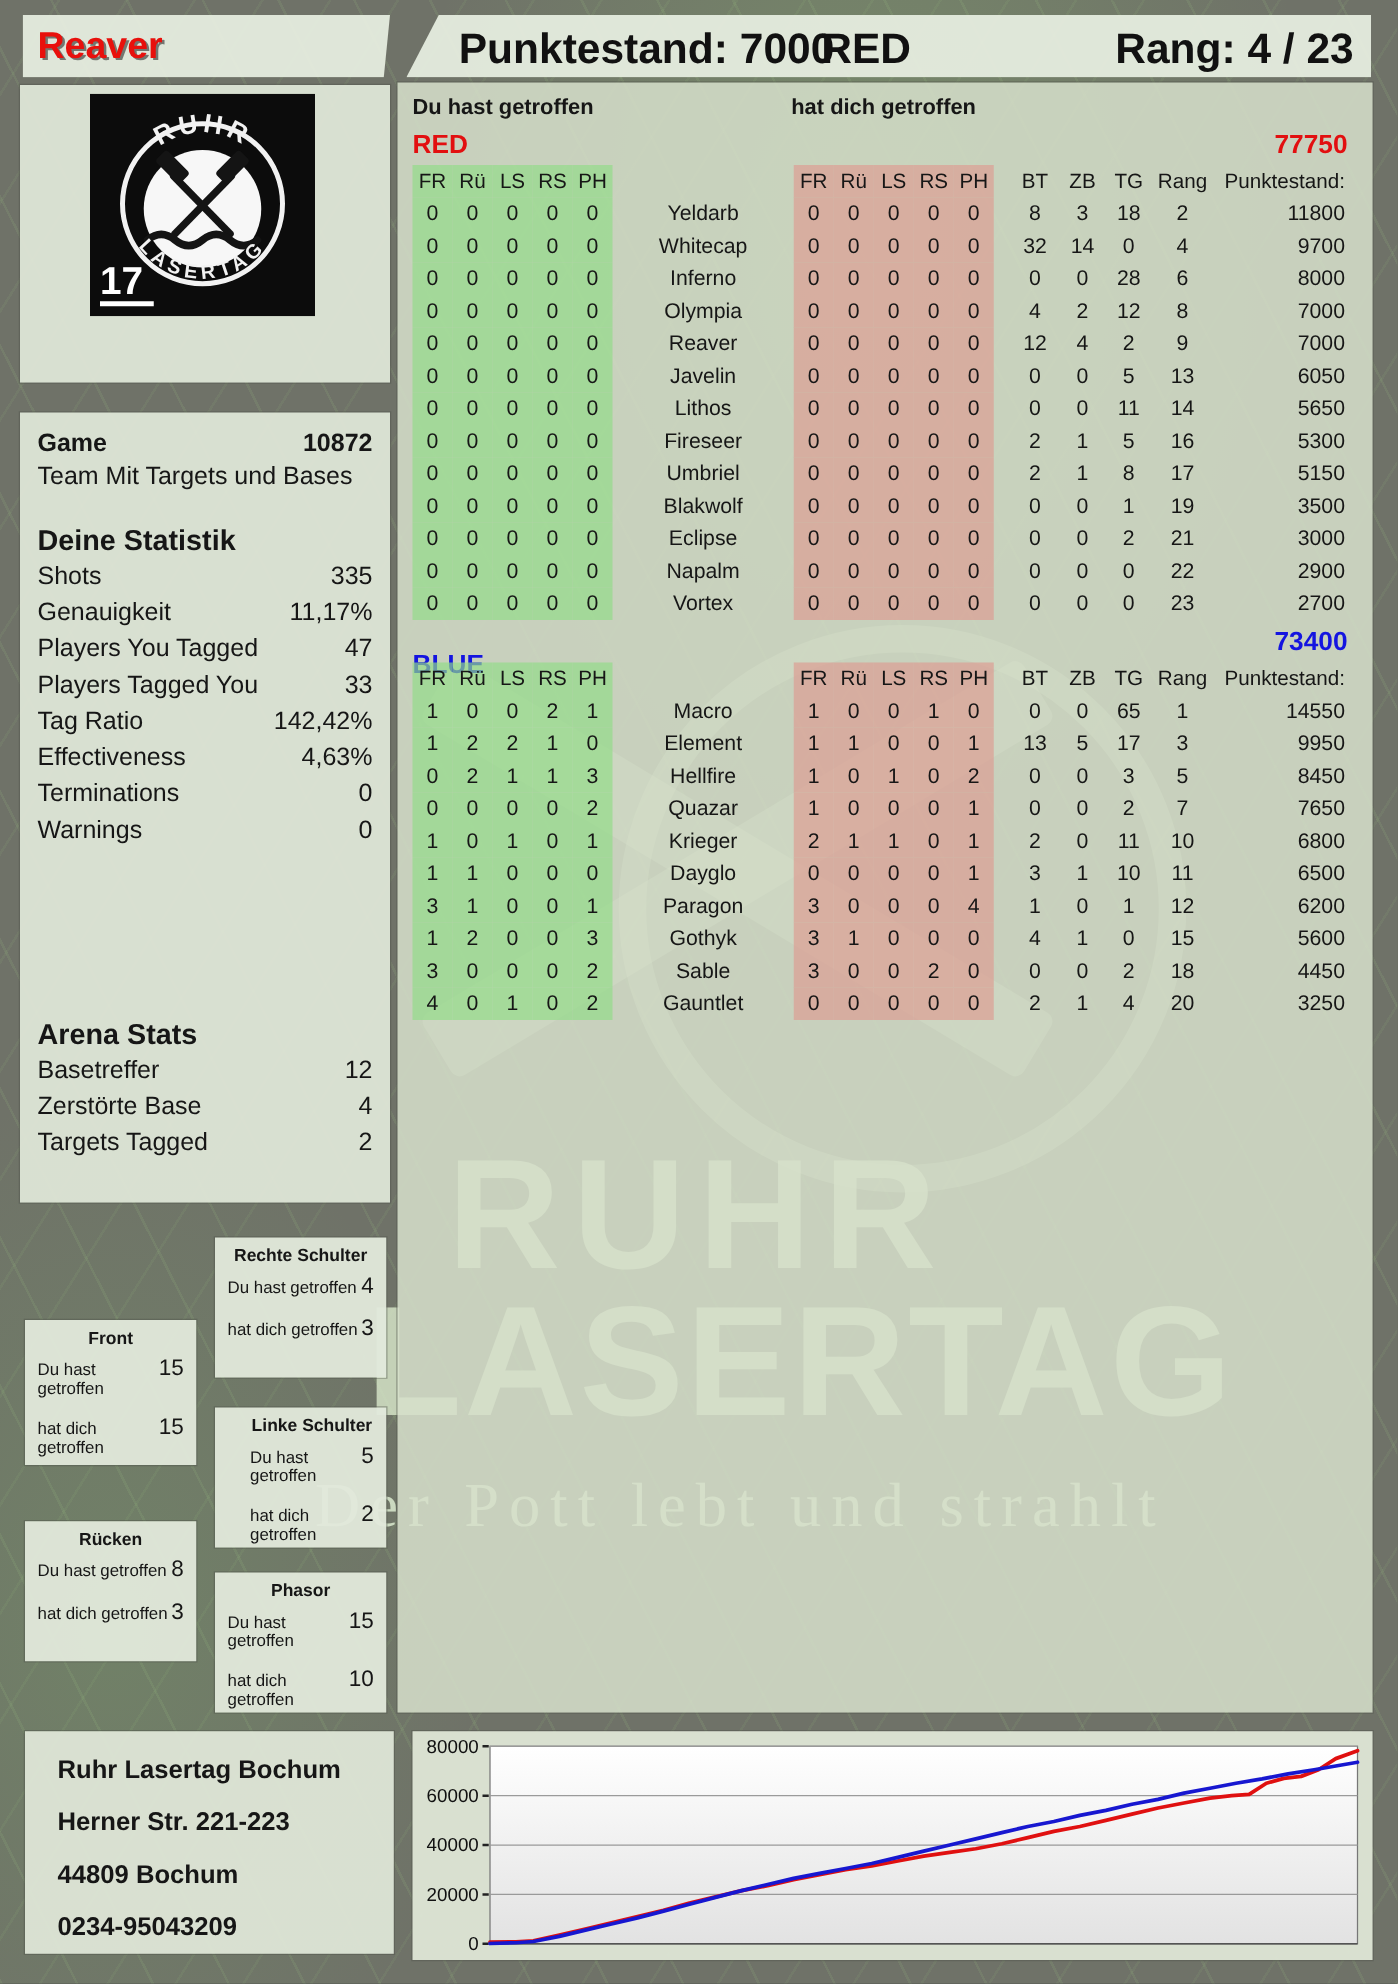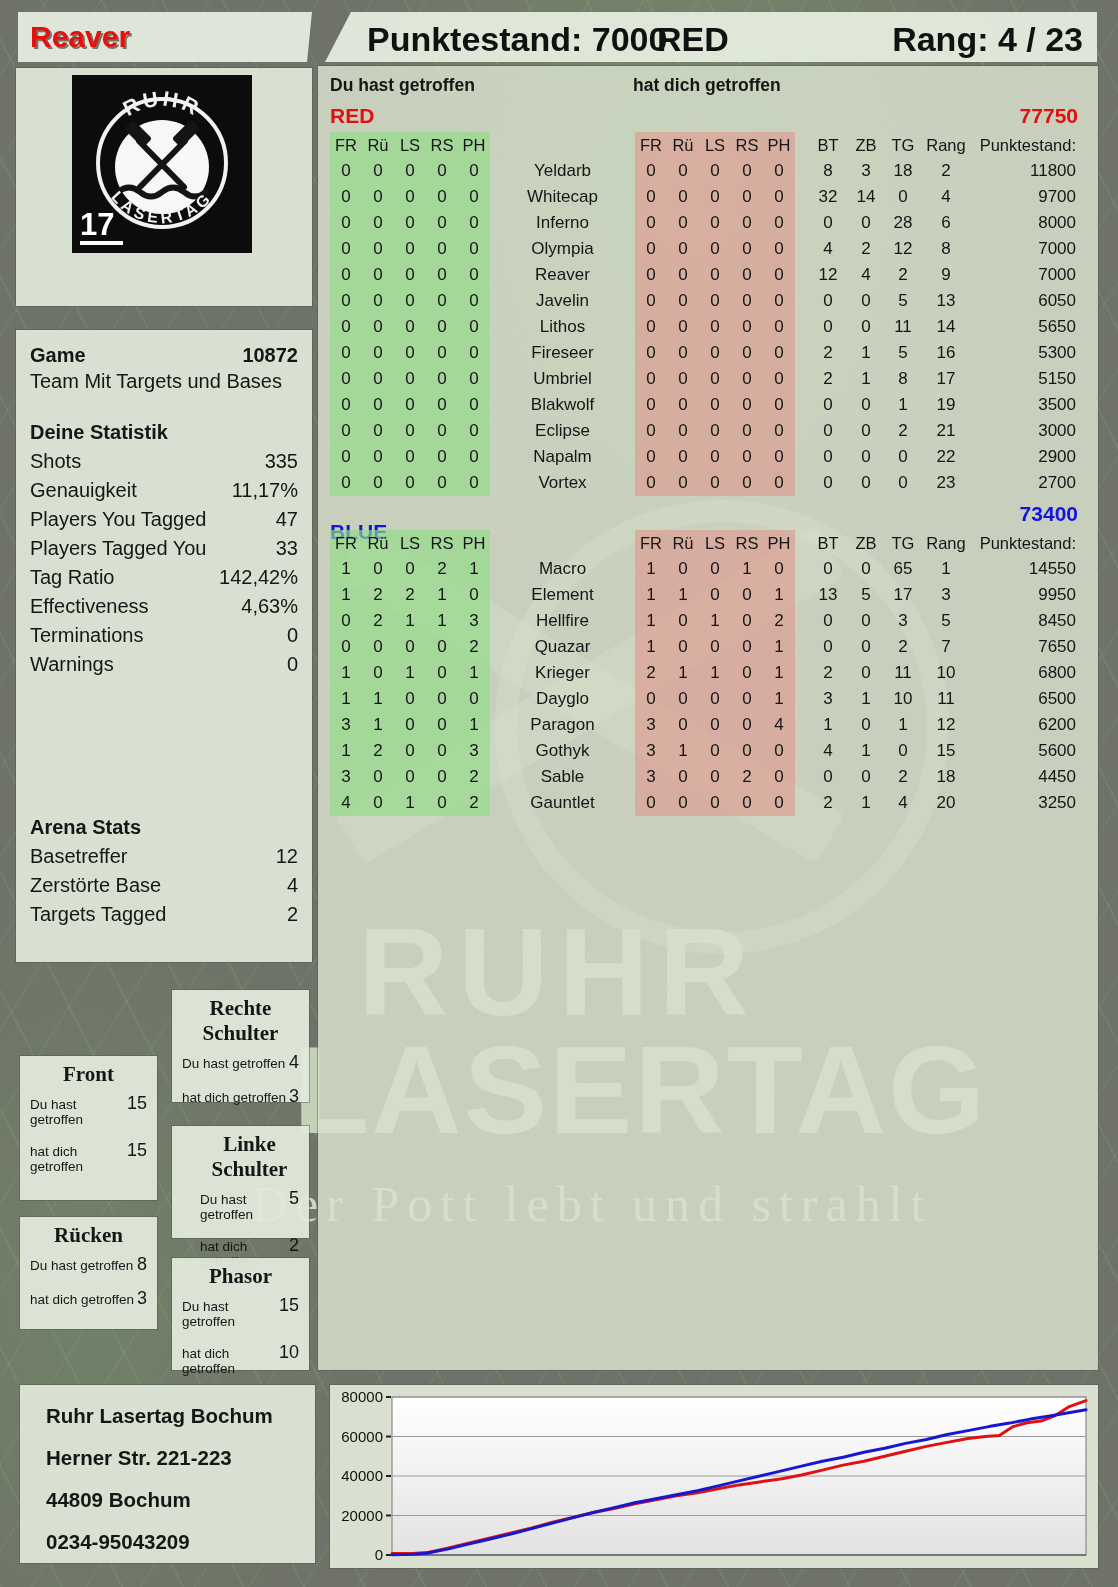--- a/index.html
+++ b/index.html
@@ -30,29 +30,29 @@
   .bar-main{left:325px;top:12px;width:772px;height:50px;background:rgba(228,235,222,0.96);
     clip-path:polygon(26px 0,100% 0,100% 100%,0 100%);}
   .bar-main span{position:absolute;top:8px;font-size:34px;font-weight:bold;color:#111;}
   .hscore{left:42px;} .hteam{left:332px;} .hrank{right:14px;}
   
   .logo-panel{left:16px;top:68px;width:296px;height:238px;}
   .logo-panel svg{position:absolute;left:56px;top:7px;}
   .info-panel{left:16px;top:330px;width:296px;height:632px;padding:8px 14px;box-sizing:border-box;}
   .stat-row{display:flex;justify-content:space-between;height:29px;align-items:center;font-size:20px;}
   .stat-row.bold, .sec-title{font-weight:bold;align-items:flex-end;}
-  .sec-title{height:29px;display:flex;align-items:center;font-size:20px;}
+  .sec-title{height:29px;display:flex;align-items:center;font-size:23px;}
   .spacer22{height:22px;} .spacer134{height:134px;}
   
   .bp{width:137px;height:112px;padding:4px 10px;box-sizing:border-box;background:rgba(226,233,219,0.95);}
-  .bp h4{margin:2px 0 6px;text-align:center;font-size:21px;font-family:Liberation Serif, serif;}
+  .bp h4{margin:2px 0 6px;text-align:center;font-size:14px;}
   .bp .row{display:flex;justify-content:space-between;align-items:baseline;margin-top:2px;}
   .bp .row+.row{margin-top:13px;}
   .bp .lbl{font-size:13.5px;} .bp .val{font-size:18px;}
-  #bp-front{left:20px;top:1056px;height:144px;}
+  #bp-front{left:20px;top:1056px;height:116px;}
   #bp-ruecken{left:20px;top:1193px;margin-top:24px;}
   #bp-rechte{left:172px;top:990px;}
   #bp-linke{left:172px;top:1126px;padding-left:28px;}
   #bp-phasor{left:172px;top:1258px;}
   
   .addr{left:20px;top:1385px;width:295px;height:178px;padding:10px 26px;box-sizing:border-box;font-weight:bold;}
   .addr div{font-size:20.5px;line-height:42px;}
   
   .main-panel{left:318px;top:66px;width:780px;height:1304px;background:rgba(214,223,203,0.86);}
   .col-labels{position:relative;height:32px;}

